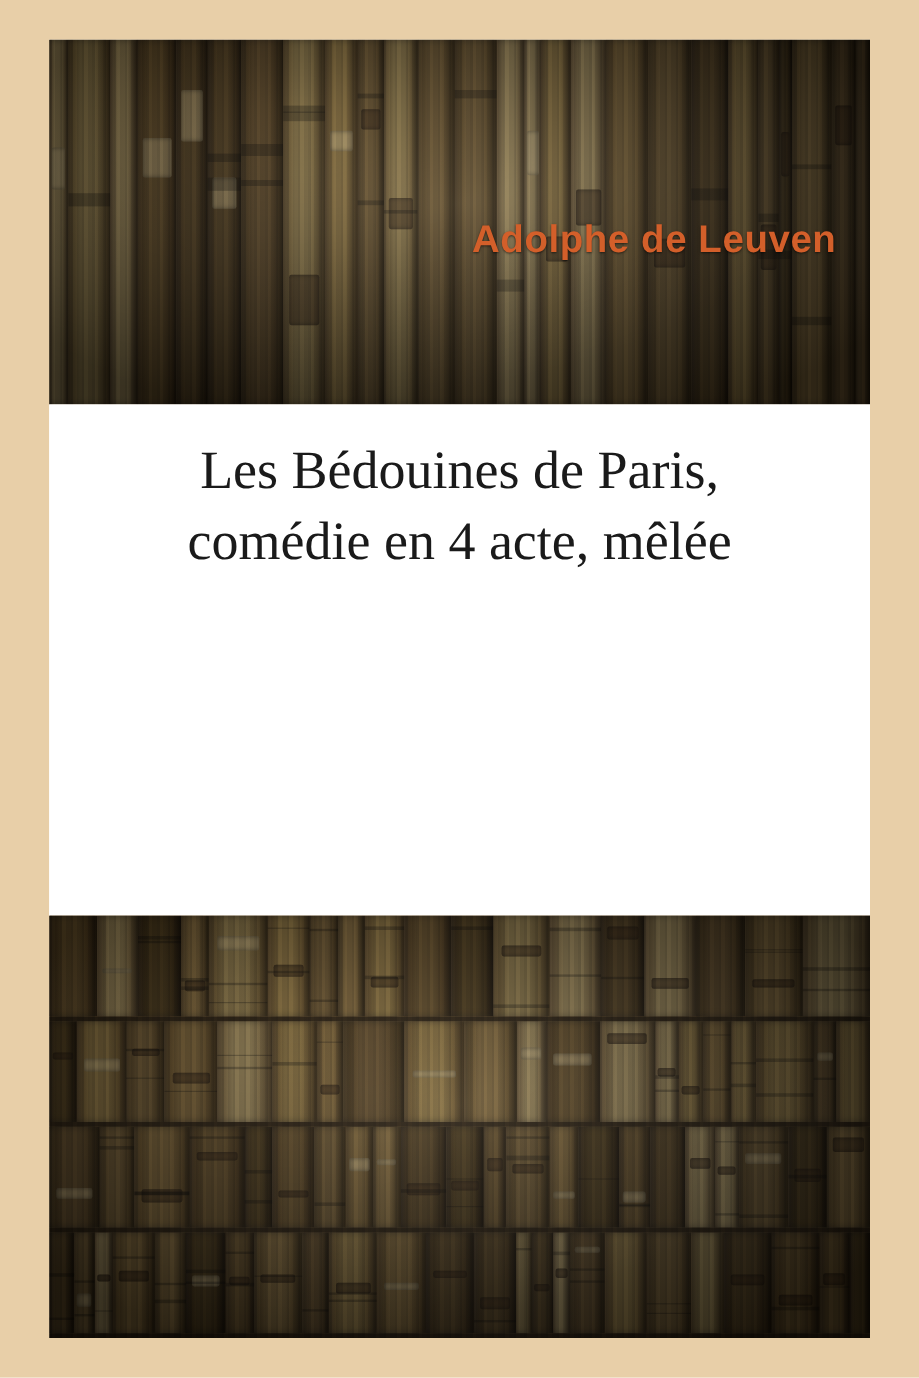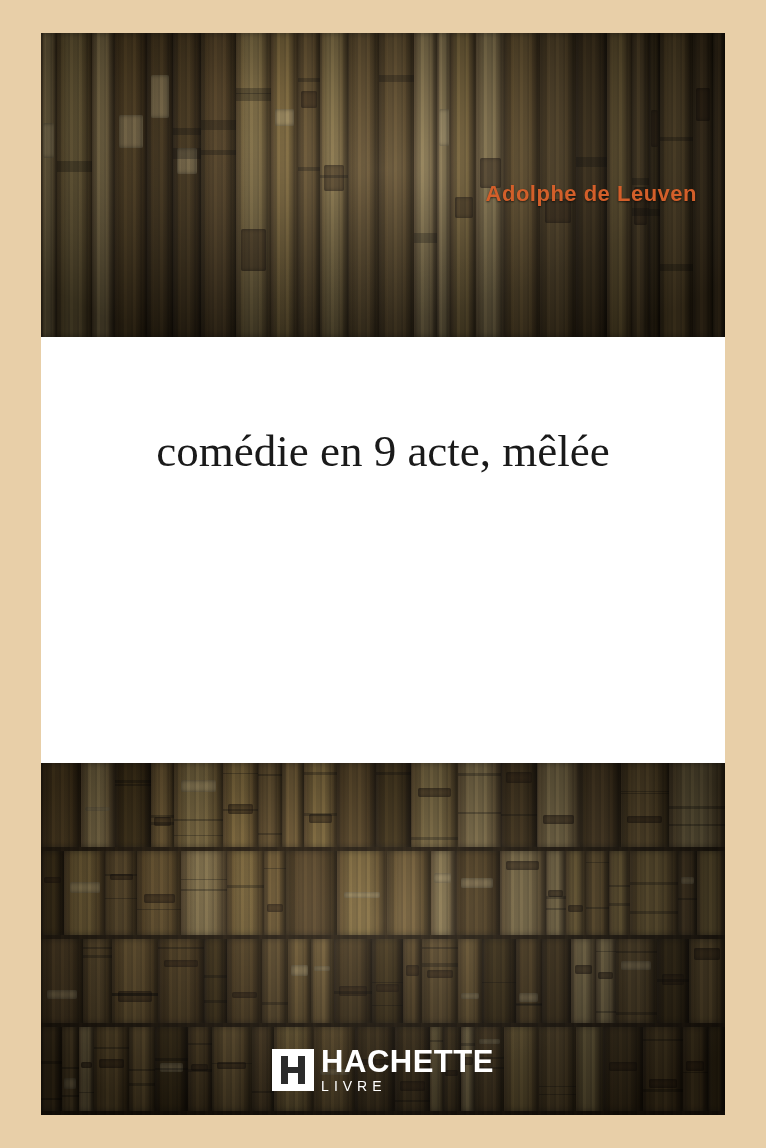--- a/index.html
+++ b/index.html
@@ -97,21 +97,21 @@
   }
 
   
   .author {
     position: absolute;
     top: 148px;
     right: 28px;
     color: #d35f2a;
     font-family: "Liberation Sans", sans-serif;
     font-weight: bold;
-    font-size: 22px;
+    font-size: 32px;
     letter-spacing: 0.5px;
     text-shadow: 0 1px 2px rgba(0,0,0,.55);
     z-index: 5;
   }
 
   
   .title-area {
     position: absolute;
     left: 0;
     top: 304px;
@@ -295,22 +295,22 @@
         <div class="spine" style="flex-grow: 3.44; background: linear-gradient(90deg, rgb(60, 44, 18) 0%, rgb(109, 85, 48) 28%, rgb(109, 85, 48) 62%, rgb(60, 44, 18) 100%);"></div>
       </div>
     <div class="grain"></div>
     <div class="vignette"></div>
   </div>
 
   <div class="author">Adolphe de Leuven</div>
 
   <div class="title-area">
     <h1 class="title">
-      <br>
-      <span>comédie en 9 acte, mêlée</span><br>
+      <span>Les Bédouines de Paris,</span><br>
+      <span>comédie en 4 acte, mêlée</span><br>
     </h1>
   </div>
 
   <div class="photo-band photo-bottom">
     <div class="shelf-rows" id="shelf-rows">
         <div class="shelf-row">
           <div class="spine" style="flex-grow: 6.54; background: linear-gradient(90deg, rgb(62, 44, 19) 0%, rgb(112, 88, 47) 28%, rgb(112, 88, 47) 62%, rgb(62, 44, 19) 100%);"></div>
           <div class="spine" style="flex-grow: 5.71; background: linear-gradient(90deg, rgb(106, 83, 48) 0%, rgb(176, 154, 102) 28%, rgb(176, 154, 102) 62%, rgb(106, 83, 48) 100%);">
             <div class="label" style="top: 51.8815%; height: 5.73656%; background: rgba(220, 200, 150, 0.55);"></div>
           </div>
@@ -611,24 +611,15 @@
             <div class="band" style="top: 53.7287%; height: 1.31603%;"></div>
           </div>
           <div class="spine" style="flex-grow: 4.03; background: linear-gradient(90deg, rgb(43, 29, 10) 0%, rgb(85, 66, 31) 28%, rgb(85, 66, 31) 62%, rgb(43, 29, 10) 100%);"></div>
         </div>
       </div>
     <div class="grain"></div>
     <div class="vignette"></div>
   </div>
 
   <div class="logos">
-    <div class="hachette">
-      <div class="hachette-mark">
-        <div class="hachette-bar"></div>
-      </div>
-      <div class="hachette-words">
-        <span class="big">HACHETTE</span>
-        <span class="small">LIVRE</span>
-      </div>
-    </div>
   </div>
 
 </div>
 
 </body></html>

